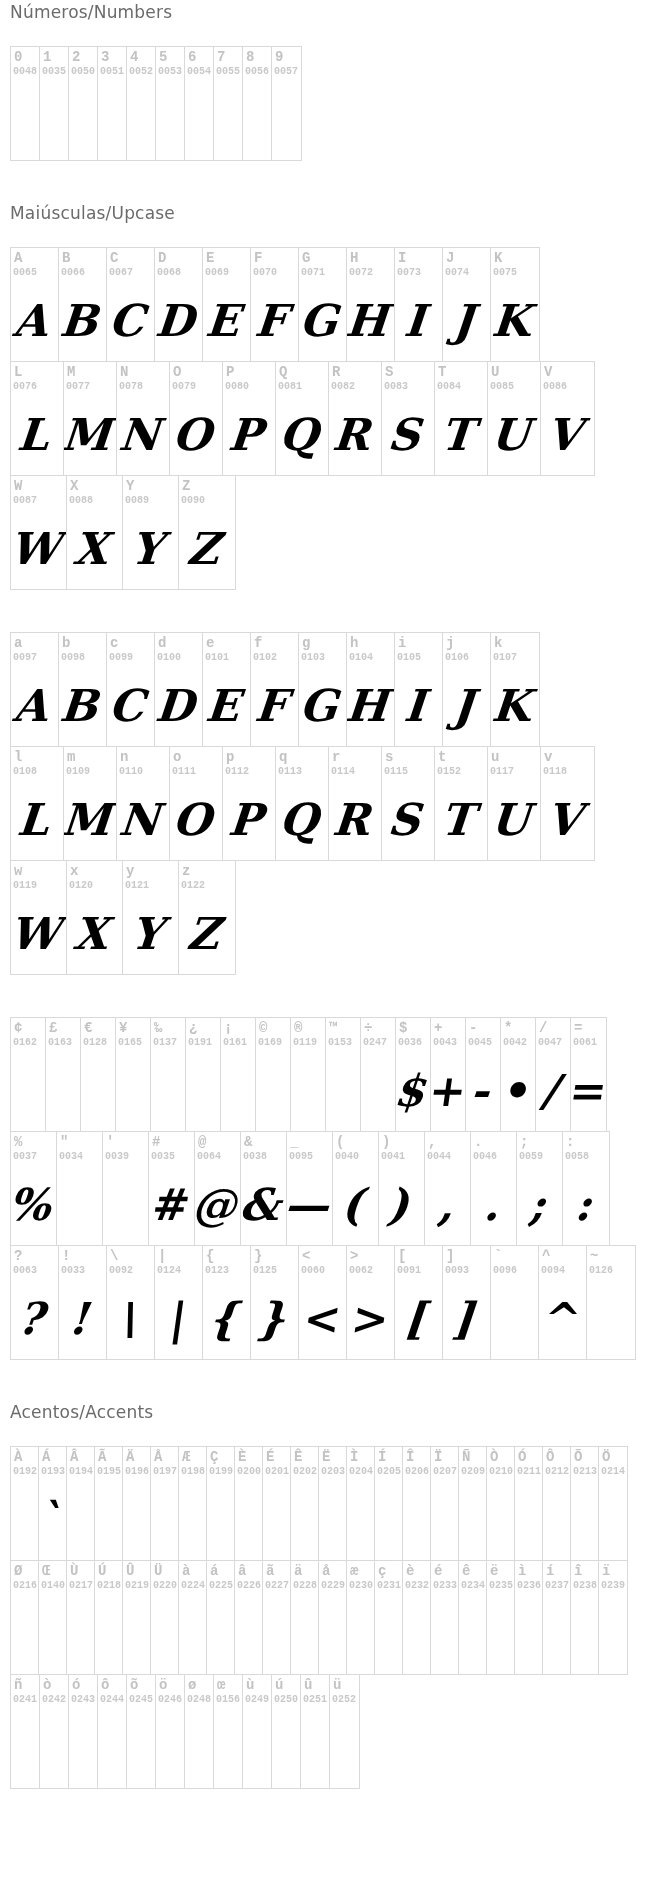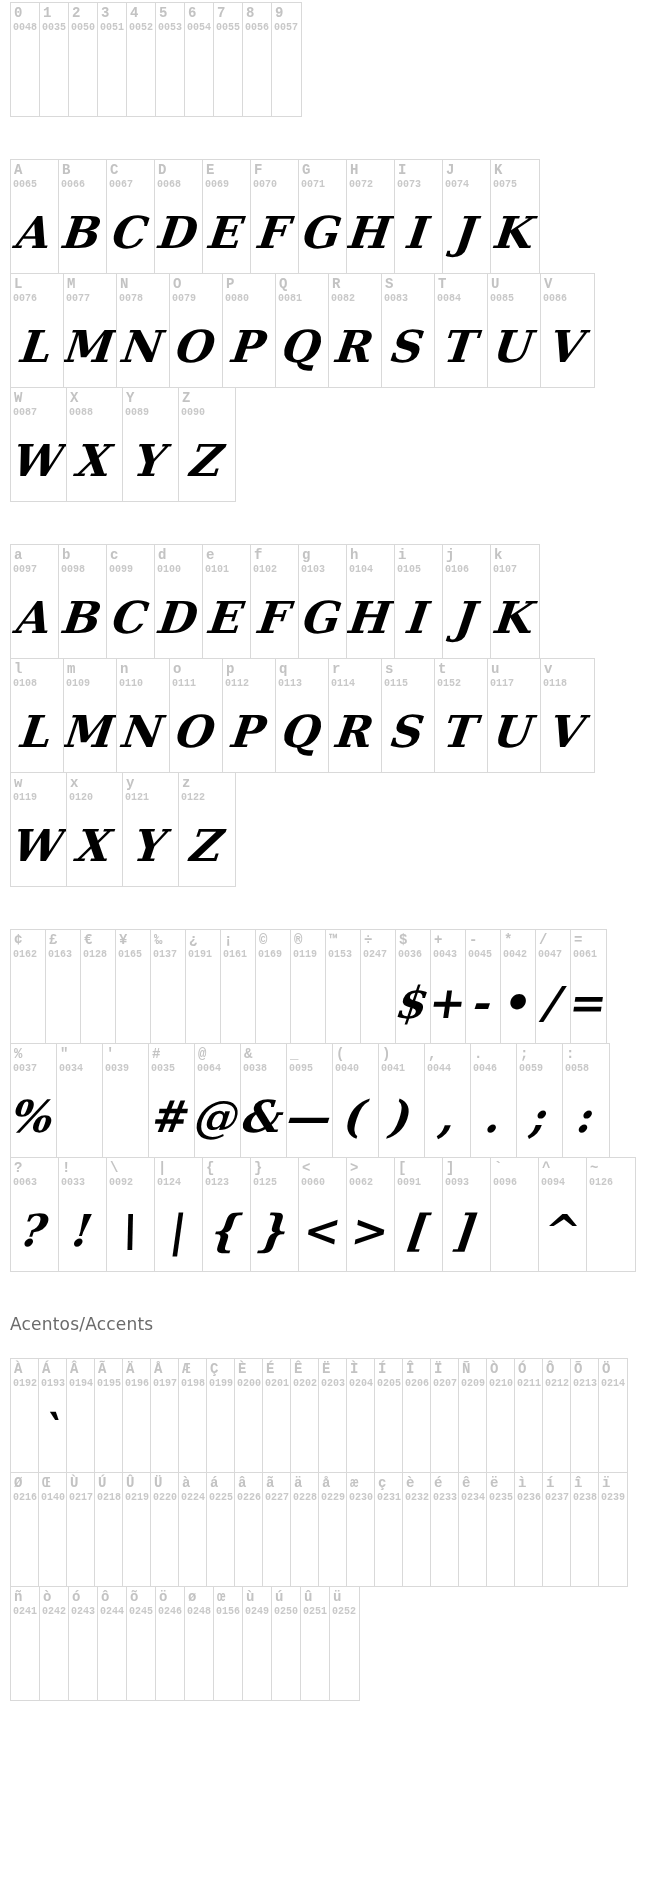--- a/index.html
+++ b/index.html
@@ -72,20 +72,21 @@
   .cw53 .cell{width:53px;}
   .cw56 .cell{width:56px;}
   .cw35 .cell{width:35px;}
   .cw46 .cell{width:46px;}
   .cw28 .cell{width:28px;}
 </style>
 </head>
 <body>
 
 <div class="section">
+  <h2 class="section-title">Números/Numbers</h2>
   <div class="g-table">
       <div class="g-row cw29">
         <div class="cell">
           <div class="lab">0</div>
           <div class="code">0048</div>
           <div class="glyph"></div>
         </div>
         <div class="cell">
           <div class="lab">1</div>
           <div class="code">0035</div>
@@ -129,20 +130,21 @@
         <div class="cell">
           <div class="lab">9</div>
           <div class="code">0057</div>
           <div class="glyph"></div>
         </div>
       </div>
     </div>
 </div>
 
 <div class="section">
+  <h2 class="section-title">Maiúsculas/Upcase</h2>
   <div class="g-table">
       <div class="g-row cw48">
         <div class="cell">
           <div class="lab">A</div>
           <div class="code">0065</div>
           <div class="glyph">A</div>
         </div>
         <div class="cell">
           <div class="lab">B</div>
           <div class="code">0066</div>

